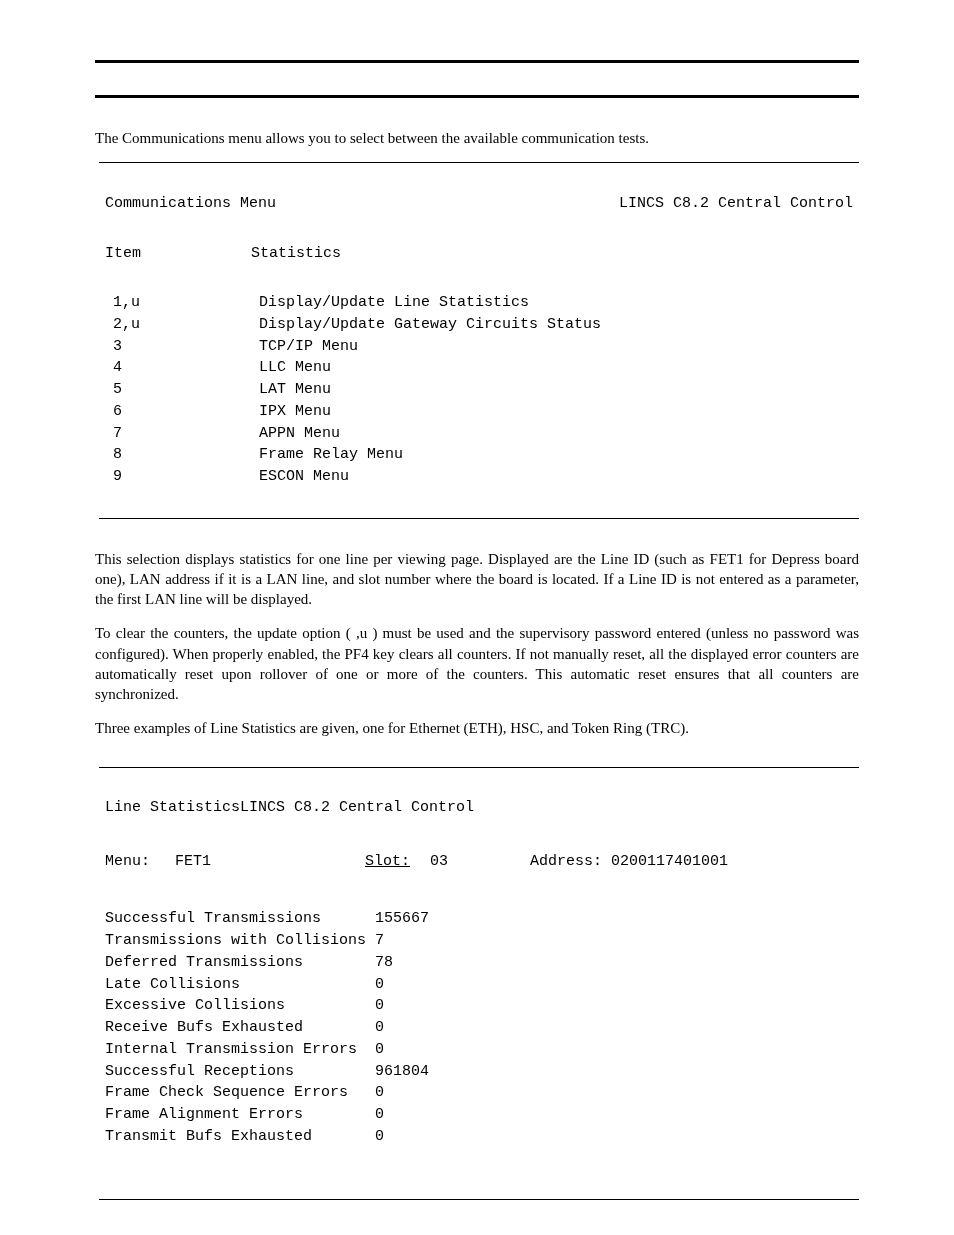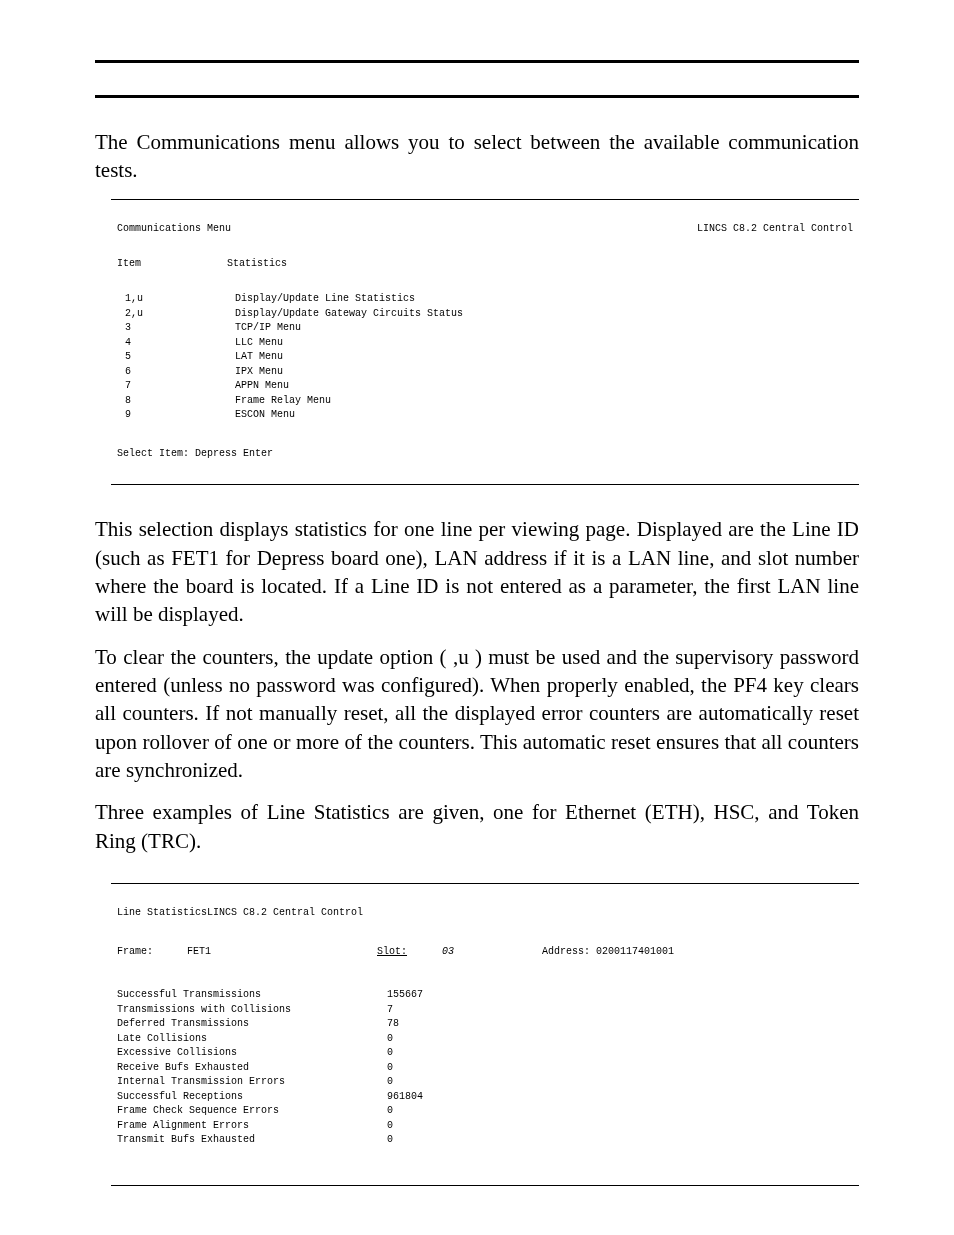--- a/index.html
+++ b/index.html
@@ -13,52 +13,52 @@
   }
   .thick-rule {
     border: none;
     border-top: 3px solid #000;
     margin: 0;
   }
   .thick-rule.second {
     margin-top: 32px;
   }
   .body-text {
-    font-size: 21px;
+    font-size: 15px;
     line-height: 1.35;
     margin: 30px 0 14px 0;
     text-align: justify;
   }
   .body-text.tight  { margin-top: 8px; }
   .terminal {
     font-family: "Courier New", Courier, monospace;
-    font-size: 10px;
+    font-size: 15px;
     line-height: 1.45;
     white-space: pre;
     border-top: 1px solid #000;
     border-bottom: 1px solid #000;
     padding: 8px 6px 8px 6px;
-    margin: 6px 0 30px 16px;
+    margin: 6px 0 30px 4px;
   }
   .terminal .header {
     display: flex;
     justify-content: space-between;
     margin-bottom: 6px;
   }
   .terminal .col-header { margin-bottom: 6px; }
-  .menu-row { display:flex; }
+  .menu-row { display:flex;gap:36px; }
   .menu-item { width: 110px; padding-left: 8px; }
   .menu-desc { }
   .gap-top-small { margin-top: 10px; }
   .line-stats-hdr { display:flex; justify-content: flex-start; }
   .line-info { display:flex; margin:10px 0 14px 0;}
   .li-a { width:70px; }
   .li-b { width:190px;font-family:Liberation Mono, monospace; }
   .li-c { width:65px;text-decoration:underline; }
-  .li-d { width:100px;font-style:italic; }
+  .li-d { width:100px; }
   .li-e { }
   .stat-row { display:flex; }
   .stat-lbl { width:270px; }
   .stat-val { }
 </style>
 </head>
 <body>
 
 <hr class="thick-rule">
 <hr class="thick-rule second">
@@ -68,34 +68,33 @@
 <div class="terminal">
 <div class="header">
   <span>Communications Menu</span>
   <span>LINCS C8.2 Central Control</span>
 </div>
 <div class="col-header menu-row">
   <span class="menu-item" style="padding-left:0">Item</span>
   <span class="menu-desc">Statistics</span>
 </div>
 <div id="menu-rows"><div class="menu-row"><span class="menu-item">1,u</span><span class="menu-desc">Display/Update Line Statistics</span></div><div class="menu-row"><span class="menu-item">2,u</span><span class="menu-desc">Display/Update Gateway Circuits Status</span></div><div class="menu-row"><span class="menu-item">3</span><span class="menu-desc">TCP/IP Menu</span></div><div class="menu-row"><span class="menu-item">4</span><span class="menu-desc">LLC Menu</span></div><div class="menu-row"><span class="menu-item">5</span><span class="menu-desc">LAT Menu</span></div><div class="menu-row"><span class="menu-item">6</span><span class="menu-desc">IPX Menu</span></div><div class="menu-row"><span class="menu-item">7</span><span class="menu-desc">APPN Menu</span></div><div class="menu-row"><span class="menu-item">8</span><span class="menu-desc">Frame Relay Menu</span></div><div class="menu-row"><span class="menu-item">9</span><span class="menu-desc">ESCON Menu</span></div></div>
-<div class="gap-top-small">Select Item: Depress Enter</div>
 </div>
 
 <p class="body-text">This selection displays statistics for one line per viewing page. Displayed are the Line ID (such as FET1 for Depress board one), LAN address if it is a LAN line, and slot number where the board is located. If a Line ID is not entered as a parameter, the first LAN line will be displayed.</p>
 <p class="body-text tight">To clear the counters, the update option ( ,u ) must be used and the supervisory password entered (unless no password was configured). When properly enabled, the PF4 key clears all counters. If not manually reset, all the displayed error counters are automatically reset upon rollover of one or more of the counters. This automatic reset ensures that all counters are synchronized.</p>
 <p class="body-text tight">Three examples of Line Statistics are given, one for Ethernet (ETH), HSC, and Token Ring (TRC).</p>
 
 <div class="terminal" style="margin-top:28px">
 <div class="line-stats-hdr">
   <span>Line Statistics</span>
   <span>LINCS C8.2 Central Control</span>
 </div>
 <div class="line-info">
-  <span class="li-a">Frame:</span>
+  <span class="li-a">Menu:</span>
   <span class="li-b">FET1</span>
   <span class="li-c">Slot:</span>
   <span class="li-d">03</span>
   <span class="li-e"><span>Address:</span> <span>0200117401001</span></span>
 </div>
 <div id="stat-rows"><div class="stat-row"><span class="stat-lbl">Successful Transmissions</span><span class="stat-val">155667</span></div><div class="stat-row"><span class="stat-lbl">Transmissions with Collisions</span><span class="stat-val">7</span></div><div class="stat-row"><span class="stat-lbl">Deferred Transmissions</span><span class="stat-val">78</span></div><div class="stat-row"><span class="stat-lbl">Late Collisions</span><span class="stat-val">0</span></div><div class="stat-row"><span class="stat-lbl">Excessive Collisions</span><span class="stat-val">0</span></div><div class="stat-row"><span class="stat-lbl">Receive Bufs Exhausted</span><span class="stat-val">0</span></div><div class="stat-row"><span class="stat-lbl">Internal Transmission Errors</span><span class="stat-val">0</span></div><div class="stat-row"><span class="stat-lbl">Successful Receptions</span><span class="stat-val">961804</span></div><div class="stat-row"><span class="stat-lbl">Frame Check Sequence Errors</span><span class="stat-val">0</span></div><div class="stat-row"><span class="stat-lbl">Frame Alignment Errors</span><span class="stat-val">0</span></div><div class="stat-row"><span class="stat-lbl">Transmit Bufs Exhausted</span><span class="stat-val">0</span></div></div>
 
 </div>
 
 </body></html>

